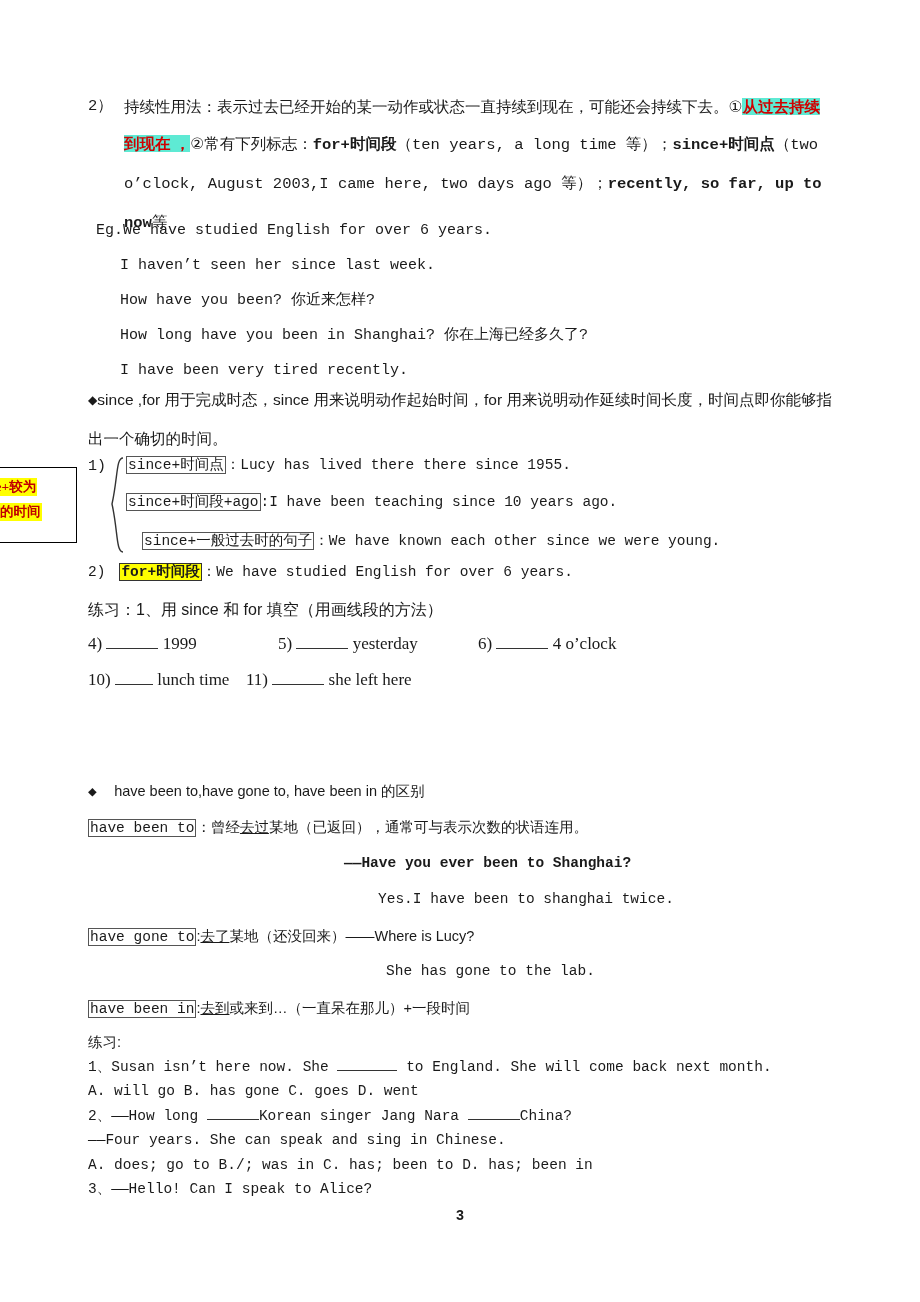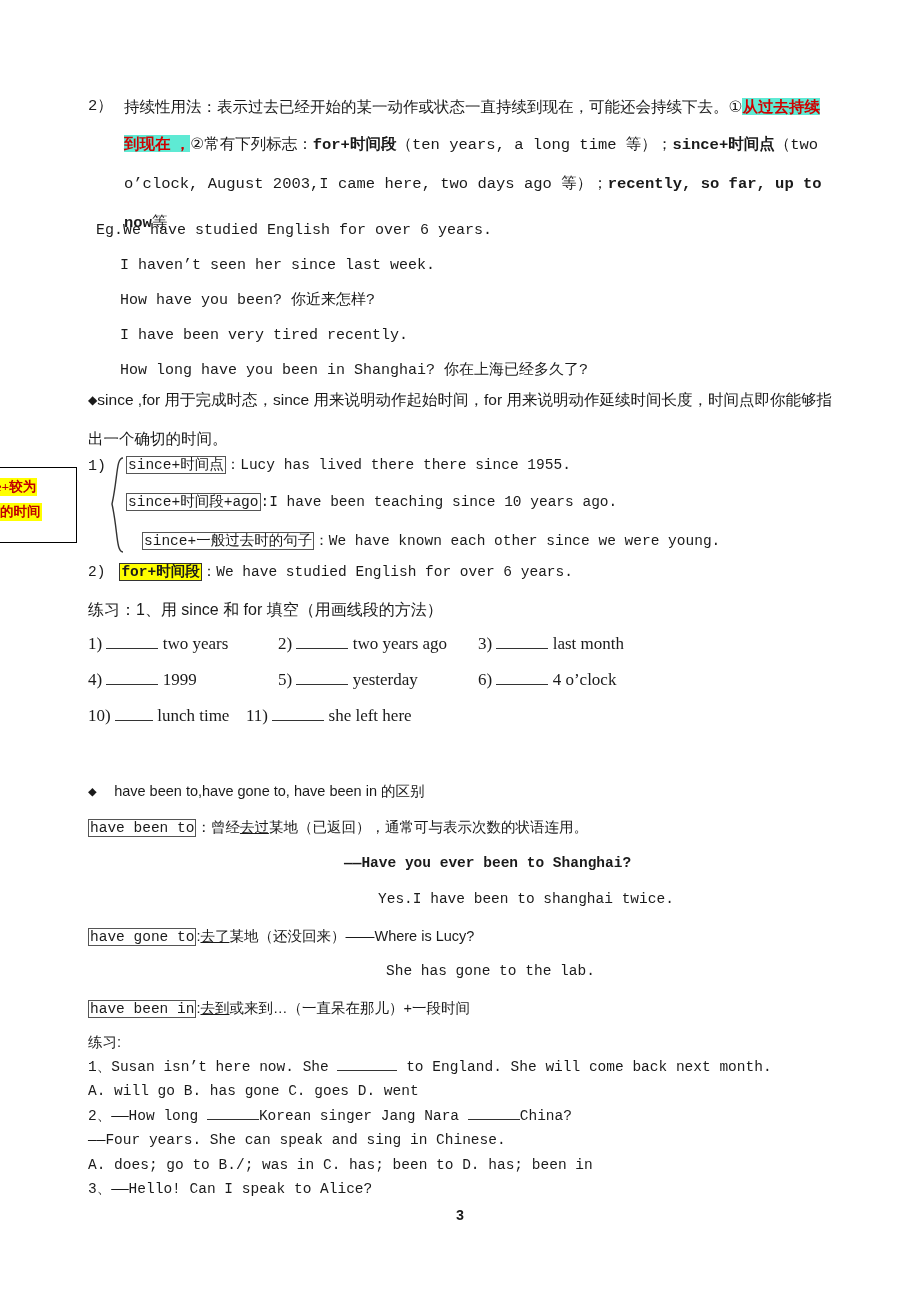--- a/index.html
+++ b/index.html
@@ -227,22 +227,22 @@
     <span class="idx mono">2）</span>
     <div class="body">
       <span class="cn">持续性用法：表示过去已经开始的某一动作或状态一直持续到现在，可能还会持续下去。①</span><span class="hl-red cn">从过去</span><span class="hl-red cn">持续到现在 ，</span><span class="cn">②常有下列标志：</span><span class="b mono">for+时间段</span><span class="mono">（ten years, a long time 等）；</span><span class="b mono">since+时间点</span><span class="mono">（two o’clock, August 2003,I came here, two days ago 等）；</span><span class="b mono">recently, so far, up to now</span><span class="cn">等</span>
     </div>
   </div>
 
   <div class="eg-block mono">
     <div>Eg.We have studied English for over 6 years.</div>
     <div class="indent">I haven’t seen her since last week.</div>
     <div class="indent">How have you been?  你近来怎样?</div>
+    <div class="indent">How long have you been in Shanghai?  你在上海已经多久了?</div>
     <div class="indent">I have been very tired recently.</div>
-    <div class="indent">How long have you been in Shanghai?  你在上海已经多久了?</div>
   </div>
 
   <div class="since-for-note">
     <span class="mono">◆</span><span class="mono cn">since ,for 用于完成时态，since 用来说明动作起始时间，for 用来说明动作延续时间长度，时间点即你能够指出一个确切的时间。</span>
   </div>
 
   <div class="callout">
     <div class="ctext">
       <span>since+较为</span><br>
       <span>具体的时间</span>
@@ -267,25 +267,20 @@
   </div>
 
   <div class="item2-for mono">
     <span class="num">2)</span><span class="boxed-hl">for+时间段</span><span>：</span><span>We have studied English for over 6 years.</span>
   </div>
 
   <div class="prac1-title cn serif">练习：1、用 since 和 for 填空（用画线段的方法）</div>
 
   <div class="prac1 serif">
     <div class="row">
-      <span class="cell" style="left:0px"><span>1)</span> <span class="blank bl-md"></span> <span>two years</span></span>
-      <span class="cell" style="left:190px"><span>2)</span> <span class="blank bl-md"></span> <span>two years ago</span></span>
-      <span class="cell" style="left:390px"><span>3)</span> <span class="blank bl-md"></span> <span>last month</span></span>
-    </div>
-    <div class="row">
       <span class="cell" style="left:0px"><span>4)</span> <span class="blank bl-md"></span> <span>1999</span></span>
       <span class="cell" style="left:190px"><span>5)</span> <span class="blank bl-md"></span> <span>yesterday</span></span>
       <span class="cell" style="left:390px"><span>6)</span> <span class="blank bl-md"></span> <span>4 o’clock</span></span>
     </div>
     <div class="row">
       <span class="cell" style="left:0px"><span>10)</span> <span class="blank bl-sm"></span> <span>lunch time</span></span>
       <span class="cell" style="left:158px"><span>11)</span> <span class="blank bl-md"></span> <span>she left here</span></span>
     </div>
   </div>
 

